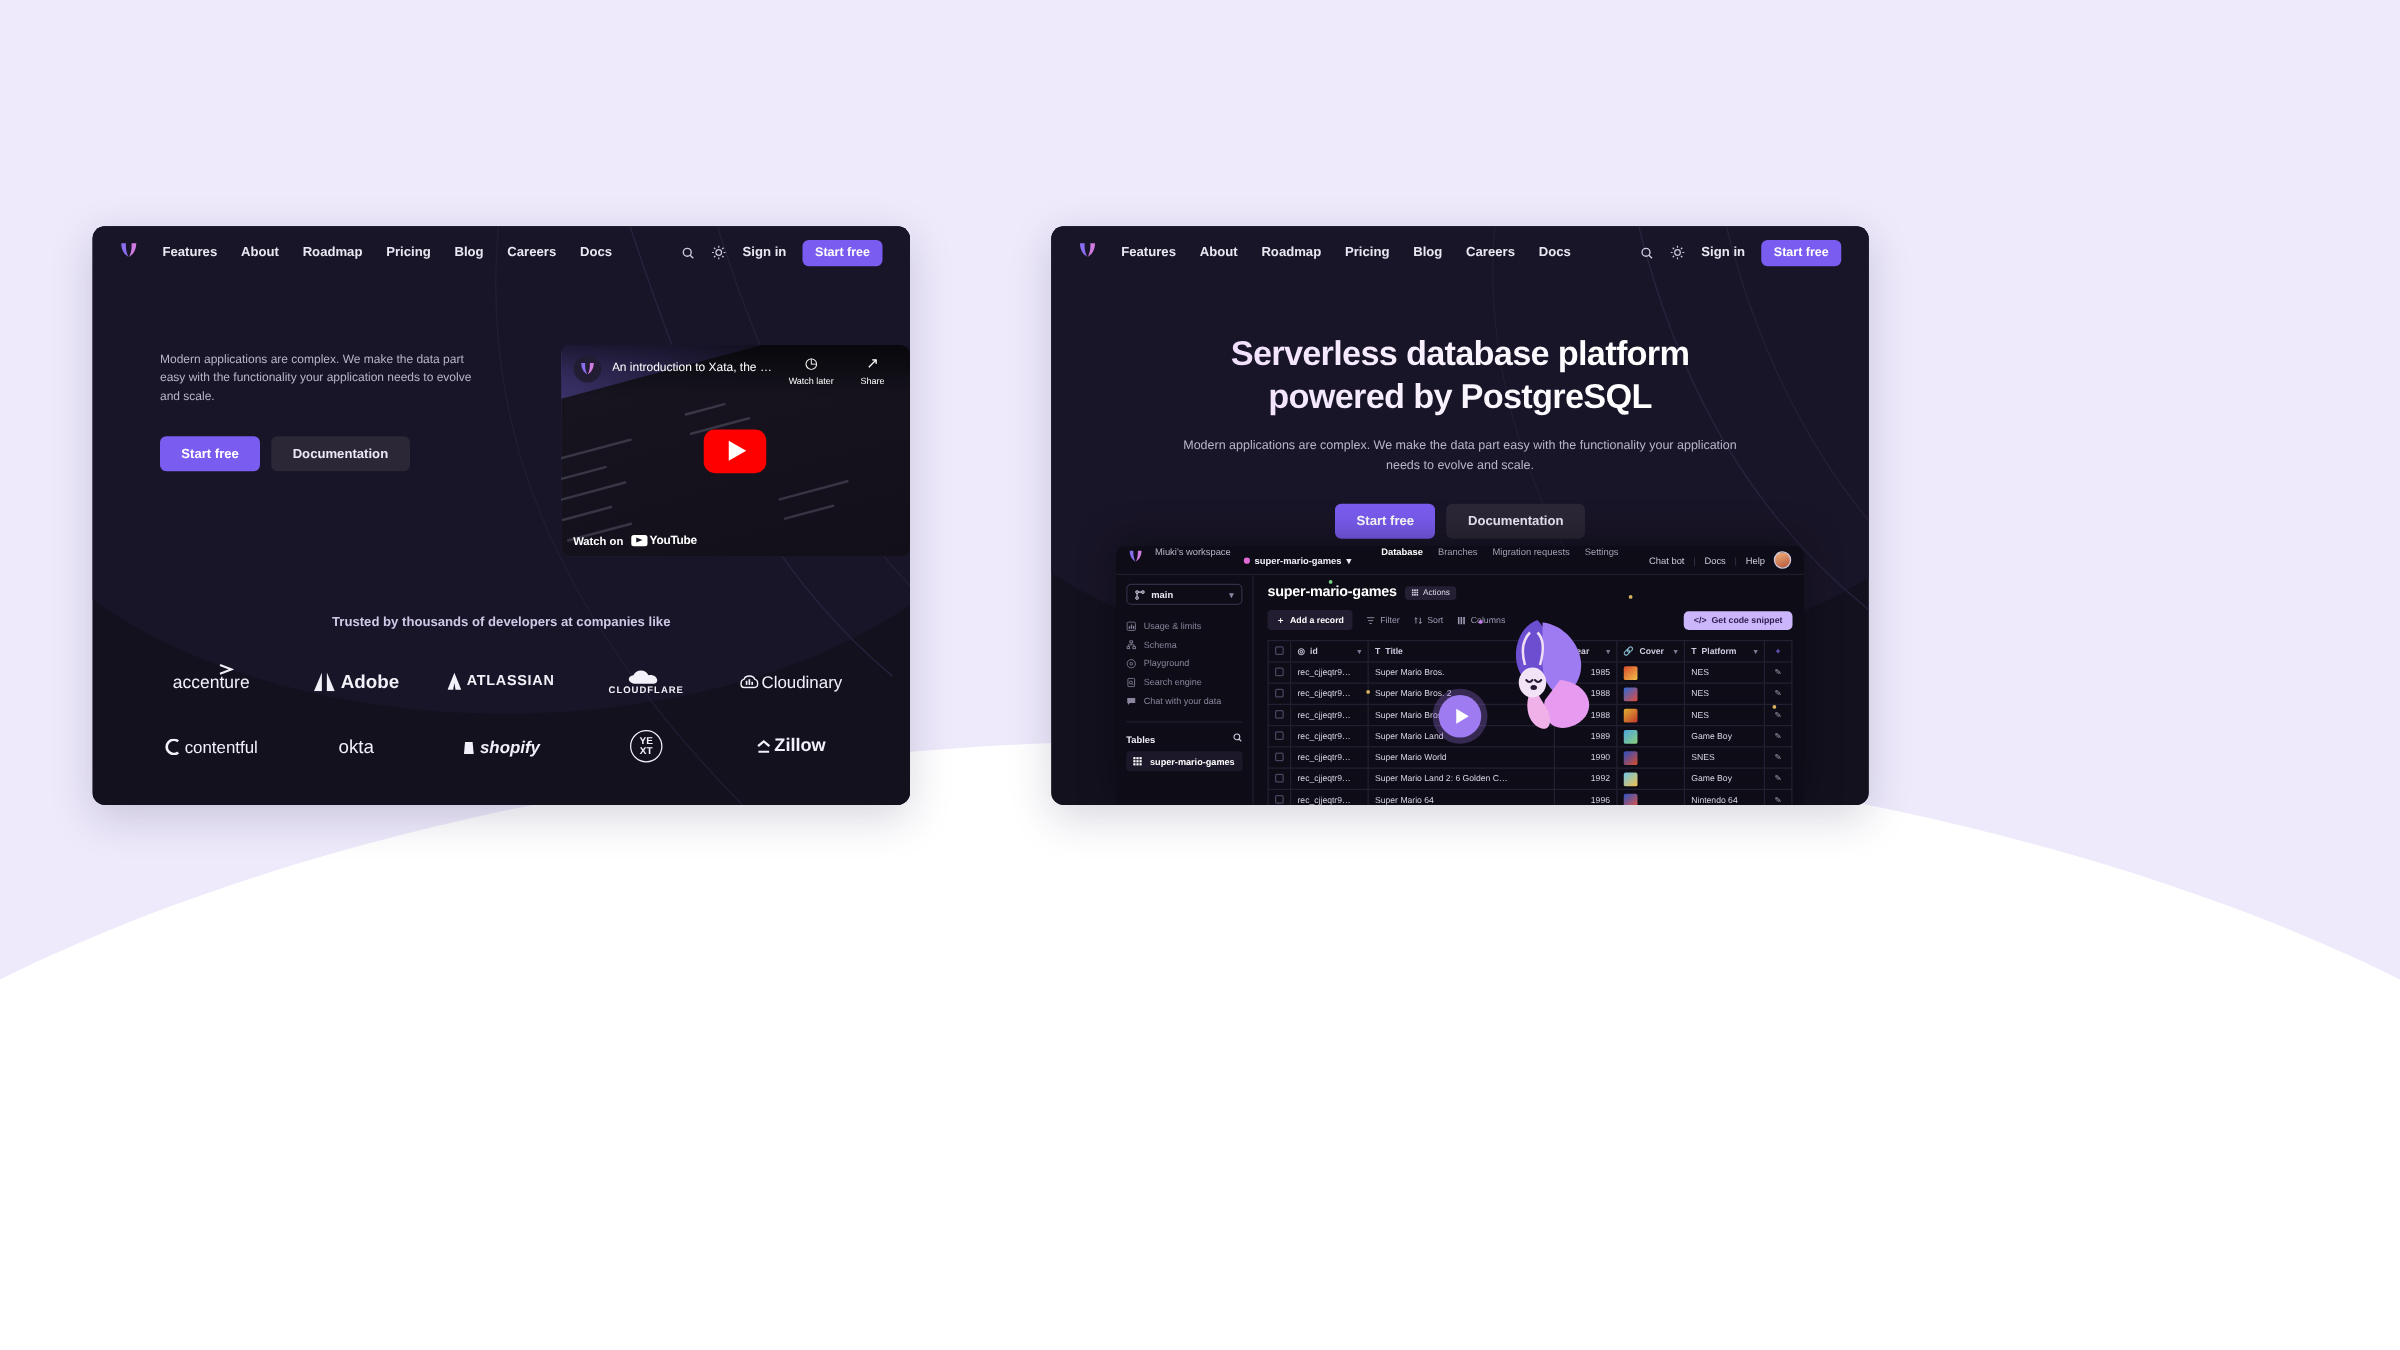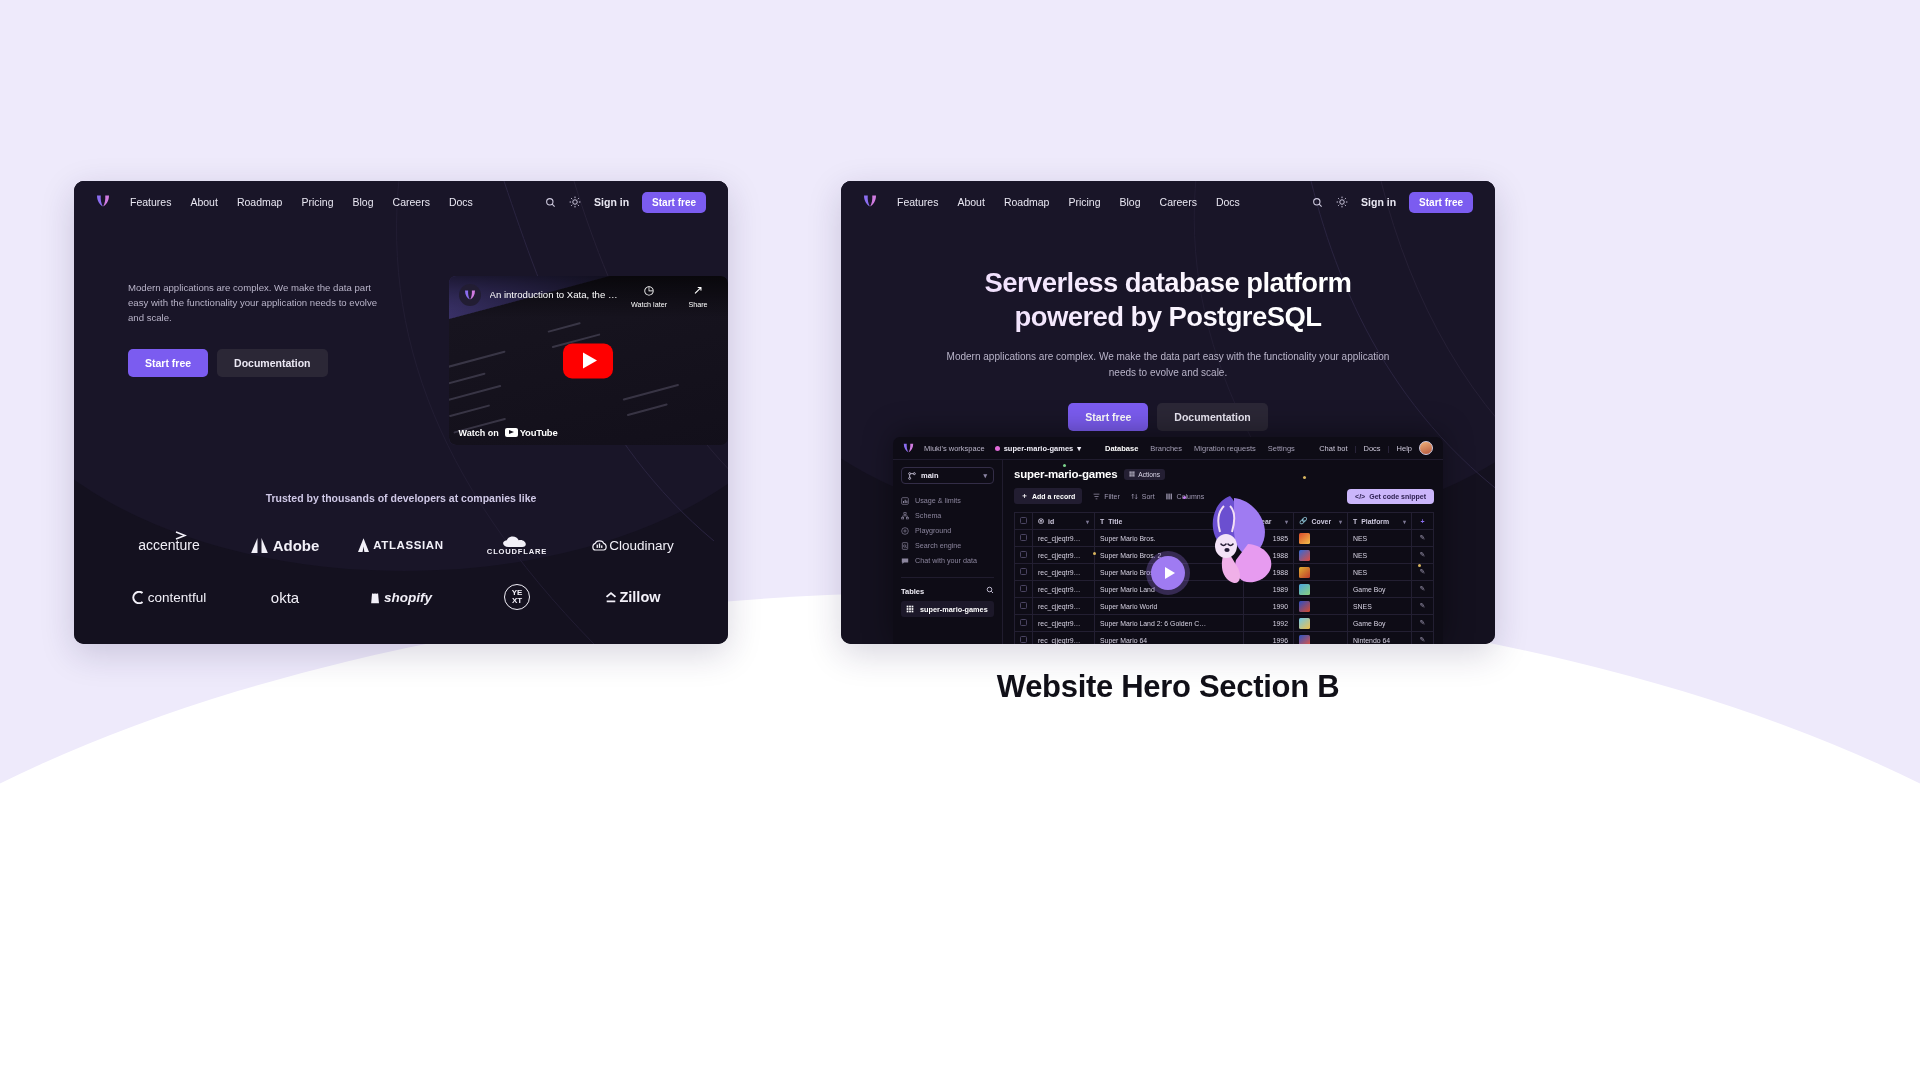--- a/index.html
+++ b/index.html
@@ -40,21 +40,21 @@
     color: #111018;
     letter-spacing: -.3px;
     margin-top: 25px;
   }
 
   
   .xnav { display: flex; align-items: center; position: relative; z-index: 2; }
   .xlogo { flex: none; }
   .xnav-links { display: flex; align-items: center; }
   .xnav-links a {
-    color: #e9e7f2; text-decoration: none; font-weight: 400; white-space: nowrap;
+    color: #e9e7f2; text-decoration: none; font-weight: 700; white-space: nowrap;
   }
   .xnav-right { margin-left: auto; display: flex; align-items: center; }
   .xnav-right .signin { color: #e9e7f2; font-weight: 600; white-space: nowrap; }
   .btn-primary {
     background: #7b5cf0; color: #fff; font-weight: 600;
     border-radius: 5px; border: none; white-space: nowrap; display:inline-block;
   }
   .icon-btn { display:flex; align-items:center; justify-content:center; color:#cfcadf; }
 
   
@@ -148,21 +148,21 @@
   #panelB .hero-btns { margin-top: 22px; display: flex; gap: 9px; justify-content: center; }
   #panelB .hero-btns .btn-primary,
   #panelB .hero-btns .btn-ghost { font-size: 10.5px; padding: 8px 17px; }
 
   
   .appshot {
     position: absolute; left: 52px; top: 256px; width: 550px; height: 210px;
     background: #0e0c16; border-radius: 7px 7px 0 0; overflow: hidden;
     z-index: 2; box-shadow: 0 -4px 30px rgba(0,0,0,.4);
   }
-  .app-top { display: flex; align-items: center; height: 23px; padding: 0 10px; border-bottom: 1px solid #201c2e; gap: 10px; }
+  .app-top { display: flex; height: 23px; padding: 0 10px; border-bottom: 1px solid #201c2e; gap: 10px; }
   .app-top .ws { color: #bab5c9; font-size: 7.5px; }
   .app-db { display: flex; align-items: center; gap: 4px; color: #f0eef7; font-size: 7.5px; font-weight: 700; }
   .dot-pink { width: 5px; height: 5px; border-radius: 50%; background: #e06bd8; }
   .app-tabs { display: flex; gap: 12px; margin-left: 14px; }
   .app-tabs span { font-size: 7.5px; color: #a49fb5; white-space: nowrap; }
   .app-tabs span.active { color: #fff; font-weight: 700; }
   .app-top-right { margin-left: auto; display: flex; align-items: center; gap: 7px; }
   .app-top-right span { font-size: 7.5px; color: #cdc8da; }
   .app-top-right .sep { color: #3a3450; }
   .app-avatar { width: 14px; height: 14px; border-radius: 50%; background: linear-gradient(160deg,#f2b27a,#b4563c); border: 1px solid #cfcadf; }
@@ -769,16 +769,15 @@
 
             <span class="speck" style="left:60px;top:4px;width:3px;height:3px;background:#7ad28a"></span>
             <span class="speck" style="left:180px;top:36px;width:3px;height:3px;background:#c47bf0"></span>
             <span class="speck" style="left:300px;top:16px;width:3px;height:3px;background:#d8b55f"></span>
             <span class="speck" style="left:90px;top:92px;width:3px;height:3px;background:#d8b55f"></span>
             <span class="speck" style="left:415px;top:104px;width:3px;height:3px;background:#d8b55f"></span>
           </div>
         </div>
       </div>
     </div>
-    <div class="caption">Website Hero Section B</div>
   </div>
 
 </div>
 
 </body></html>

